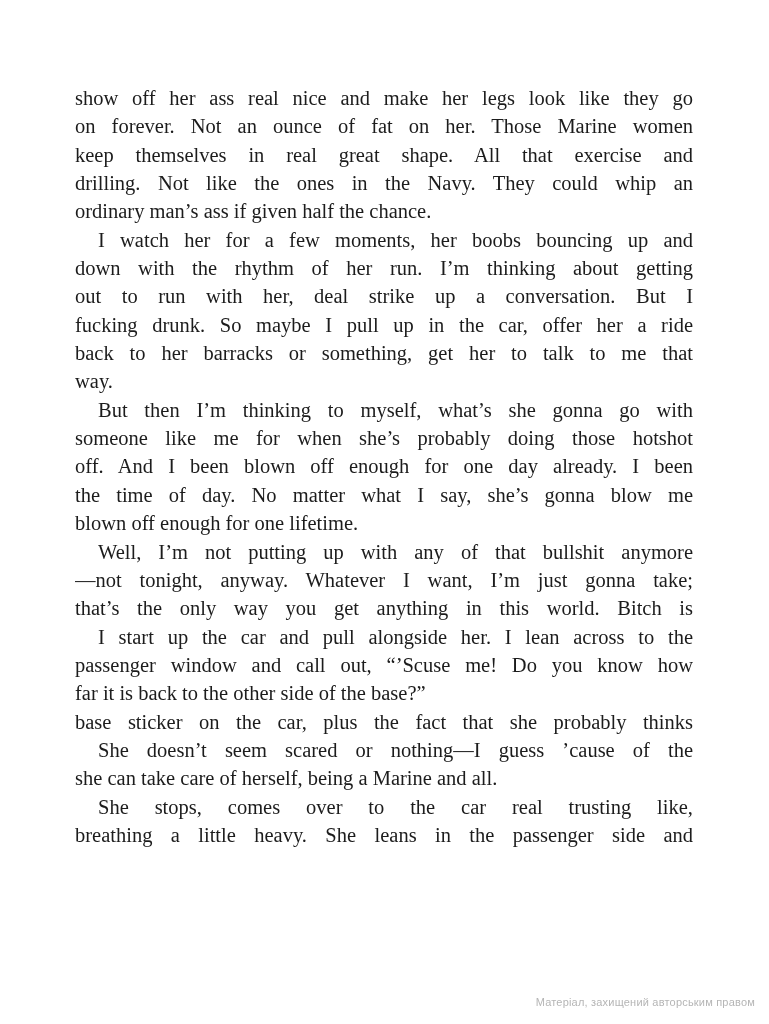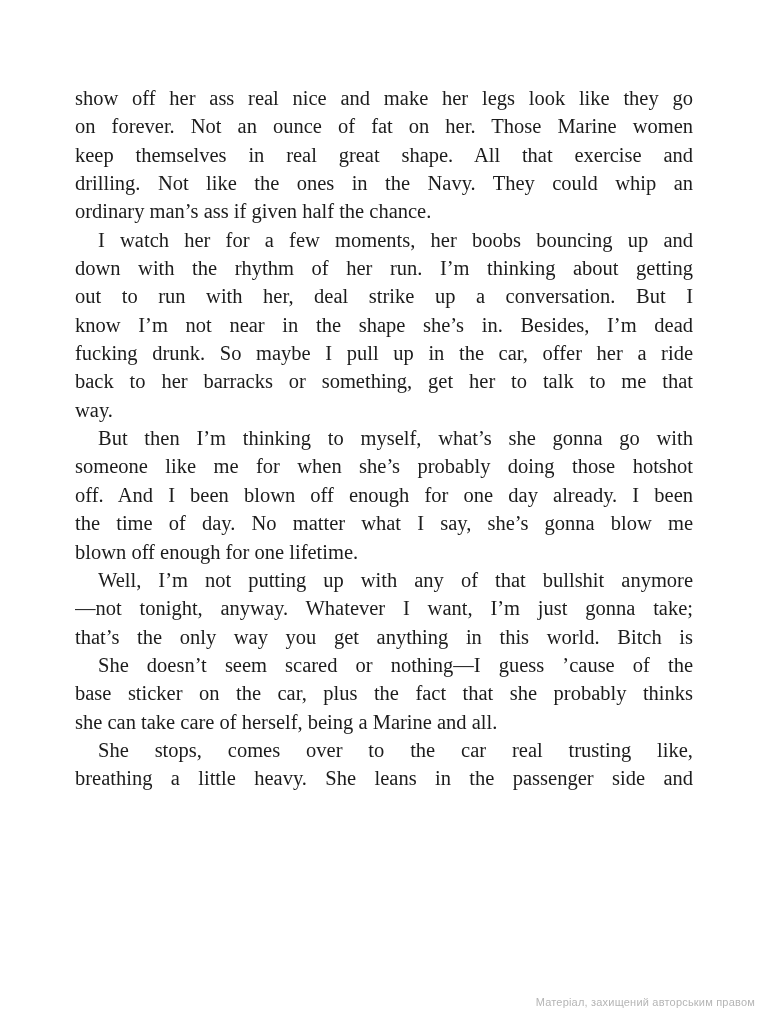--- a/index.html
+++ b/index.html
@@ -61,40 +61,44 @@
         <div class="line">show off her ass real nice and make her legs look like they go</div>
         <div class="line">on forever. Not an ounce of fat on her. Those Marine women</div>
         <div class="line">keep themselves in real great shape. All that exercise and</div>
         <div class="line">drilling. Not like the ones in the Navy. They could whip an</div>
         <div class="line para-end">ordinary man’s ass if given half the chance.</div>
       </div>
       <div class="paragraph">
         <div class="line indent">I watch her for a few moments, her boobs bouncing up and</div>
         <div class="line">down with the rhythm of her run. I’m thinking about getting</div>
         <div class="line">out to run with her, deal strike up a conversation. But I</div>
-        <div class="line">know I’m not near in the shape she’s in. Besides, I’m dead</div>
         <div class="line">fucking drunk. So maybe I pull up in the car, offer her a ride</div>
         <div class="line">back to her barracks or something, get her to talk to me that</div>
         <div class="line para-end">way.</div>
       </div>
       <div class="paragraph">
         <div class="line indent">But then I’m thinking to myself, what’s she gonna go with</div>
         <div class="line">someone like me for when she’s probably doing those hotshot</div>
         <div class="line">off. And I been blown off enough for one day already. I been</div>
         <div class="line">the time of day. No matter what I say, she’s gonna blow me</div>
         <div class="line para-end">blown off enough for one lifetime.</div>
       </div>
       <div class="paragraph">
         <div class="line indent">Well, I’m not putting up with any of that bullshit anymore</div>
         <div class="line">—not tonight, anyway. Whatever I want, I’m just gonna take;</div>
         <div class="line">that’s the only way you get anything in this world. Bitch is</div>
       </div>
       <div class="paragraph">
+        <div class="line indent">I start up the car and pull alongside her. I lean across to the</div>
+        <div class="line">passenger window and call out, “’Scuse me! Do you know how</div>
+        <div class="line para-end">far it is back to the other side of the base?”</div>
+      </div>
+      <div class="paragraph">
+        <div class="line">base sticker on the car, plus the fact that she probably thinks</div>
         <div class="line indent">She doesn’t seem scared or nothing—I guess ’cause of the</div>
-        <div class="line">base sticker on the car, plus the fact that she probably thinks</div>
         <div class="line para-end">she can take care of herself, being a Marine and all.</div>
       </div>
       <div class="paragraph">
         <div class="line indent">She stops, comes over to the car real trusting like,</div>
         <div class="line">breathing a little heavy. She leans in the passenger side and</div>
       </div>
     </div>
   <div class="copyright">Матеріал, захищений авторським правом</div>
 </div>
 

